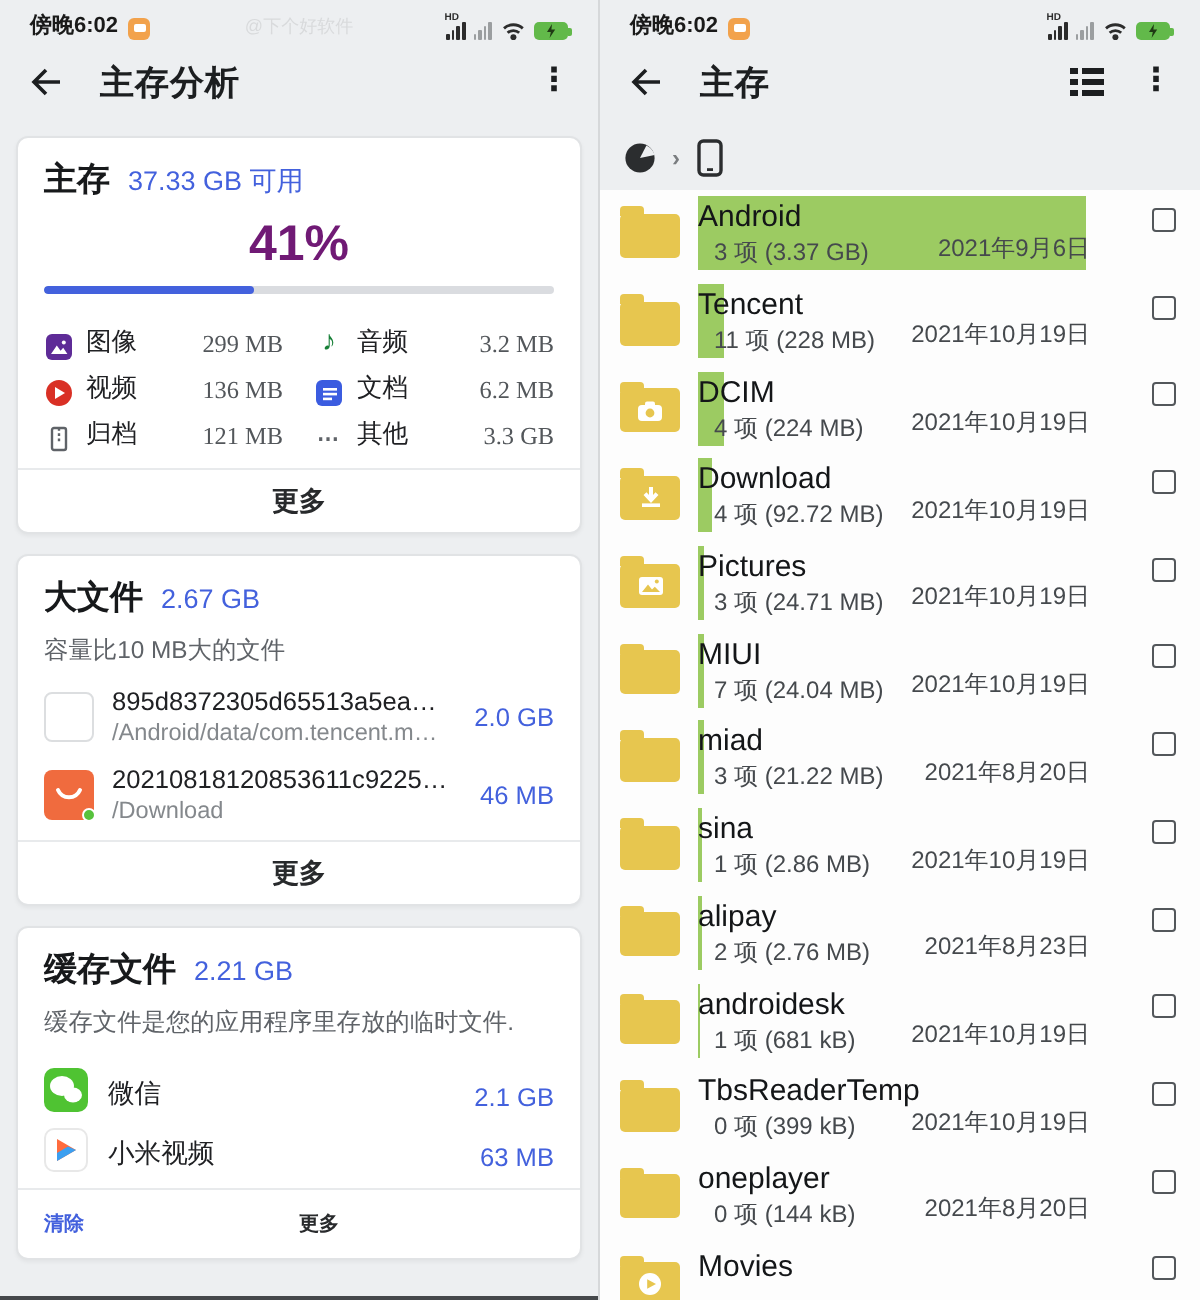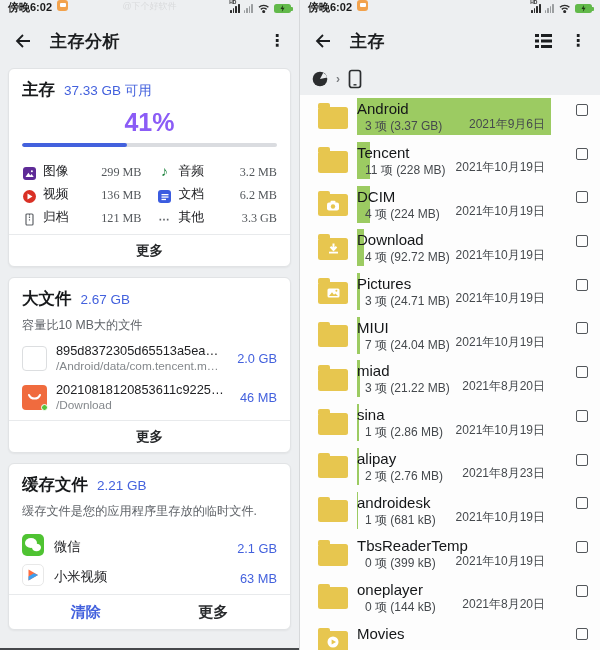--- a/index.html
+++ b/index.html
@@ -7,21 +7,21 @@
   }
   *{box-sizing:border-box}
   body{margin:0;font-family:"Liberation Sans","DejaVu Sans",sans-serif;background:#fff;}
   .screen{width:600px;height:650px;display:flex;overflow:hidden;background:#edeff1;position:relative;}
   .phone{width:300px;height:650px;position:relative;overflow:hidden;flex:none;}
   .phone.left{border-right:1px solid #d6d8da;background:#edeff1;}
   .phone.left::after{content:"";position:absolute;left:0;right:0;bottom:0;height:2px;background:#45484b;}
   .phone.right{background:#edeff1;}
 
   
-  .statusbar{height:20px;display:flex;align-items:flex-start;padding:0 8px;font-size:11px;font-weight:bold;color:#1a1a1a;position:relative;}
+  .statusbar{height:20px;display:flex;align-items:flex-end;padding:0 15px;font-size:11px;font-weight:bold;color:#1a1a1a;position:relative;}
   .msg-icon{width:11px;height:11px;border-radius:3px;background:#f2a24c;margin-left:5px;position:relative;flex:none;}
   .msg-icon::after{content:"";position:absolute;left:2.5px;top:2.5px;width:6px;height:4.5px;background:#fff;border-radius:1px;}
   .watermark{position:absolute;left:50%;transform:translateX(-50%);color:rgba(110,110,110,.16);font-size:9px;font-weight:normal;white-space:nowrap;}
   .sb-right{margin-left:auto;display:flex;align-items:flex-end;gap:4px;}
   .bars{display:flex;align-items:flex-end;gap:1px;position:relative;padding-top:4px;}
   .bars i{width:1.6px;display:block;background:#2c2c2c;border-radius:.5px;}
   .bars.dim i{background:#9b9e a0;background:#9b9ea0;}
   .bars .hd{position:absolute;top:-1px;left:-1px;font-size:5px;font-weight:bold;color:#2c2c2c;letter-spacing:0;}
   .batt{width:17px;height:9px;border-radius:2.5px;background:#62b94a;position:relative;display:flex;align-items:center;justify-content:center;flex:none;}
   .batt::after{content:"";position:absolute;right:-2.2px;top:2.5px;width:1.8px;height:4px;background:#62b94a;border-radius:0 1px 1px 0;}
@@ -30,21 +30,21 @@
   .appbar{height:42px;display:flex;align-items:center;padding:0 14px;}
   .appbar .title{font-size:17px;font-weight:bold;color:#1c1e20;margin-left:18px;letter-spacing:.5px;}
   .appbar-right{margin-left:auto;display:flex;align-items:center;gap:18px;}
   .menu-dots{font-size:16px;font-weight:bold;color:#1c1e20;line-height:1;}
 
   
   .card{background:#fff;border:1px solid #e1e3e5;border-radius:6px;margin:6px 8px 10px;padding:10px 13px 0;box-shadow:0 1px 2px rgba(0,0,0,.05);}
   .card-head{display:flex;align-items:baseline;gap:9px;}
   .card-title{font-size:16.5px;font-weight:bold;color:#17191b;}
   .card-val{font-size:13.5px;color:var(--blue);}
-  .pct{text-align:center;font-size:25px;font-weight:bold;color:#8b5cf6;margin-top:7px;}
+  .pct{text-align:center;font-size:25px;font-weight:bold;color:#701a75;margin-top:7px;}
   .pbar{height:4px;background:#dadce0;border-radius:2px;margin-top:6px;position:relative;overflow:hidden;}
   .pfill{position:absolute;left:0;top:0;bottom:0;background:var(--blue);border-radius:2px;}
   .cat-grid{display:grid;grid-template-columns:1fr 1fr;column-gap:16px;margin-top:10px;}
   .cat{display:flex;align-items:flex-end;height:23px;gap:7px;font-size:12.8px;color:#202124;font-family:Liberation Serif, serif;}
   .cat .csize{margin-left:auto;color:#53575b;font-size:12.2px;}
   .cicon{width:14px;display:flex;justify-content:center;align-items:center;flex:none;}
   .sq{width:13px;height:13px;border-radius:3px;display:flex;align-items:center;justify-content:center;}
   .divider{height:1px;background:#e8eaec;margin:8px -13px 0;}
   .more-row{height:31px;display:flex;align-items:center;justify-content:center;font-size:13.5px;font-weight:bold;color:#282a2c;cursor:pointer;}
   .sub{font-size:12.2px;color:#5f6368;margin-top:7px;}
@@ -57,29 +57,29 @@
   .f-name{font-size:12.8px;color:#202124;white-space:nowrap;overflow:hidden;text-overflow:ellipsis;}
   .f-path{font-size:11.8px;color:#84888c;white-space:nowrap;overflow:hidden;text-overflow:ellipsis;margin-top:1px;}
   .f-size{color:var(--blue);font-size:12.8px;flex:none;margin-left:4px;}
   .capp{display:flex;align-items:flex-end;gap:10px;height:30px;}
   .aicon{width:22px;height:22px;border-radius:5px;flex:none;display:flex;align-items:center;justify-content:center;}
   .aicon.wechat{background:#4fc332;}
   .aicon.mivideo{background:#fff;border:1px solid #e8e8e8;}
   .a-name{font-size:13.3px;color:#202124;}
   .a-size{margin-left:auto;color:var(--blue);font-size:12.8px;}
   .footer2{display:flex;height:34px;align-items:center;}
-  .footer2 span{flex:1;text-align:center;font-size:15px;font-weight:bold;cursor:pointer;}
+  .footer2 span{flex:1;font-size:10px;font-weight:bold;cursor:pointer;}
   .clear-btn{color:var(--blue);}
   .more-btn{color:#282a2c;}
 
   
   .breadcrumb{height:33px;display:flex;align-items:center;padding:0 12px;gap:8px;}
   .crumb-sep{color:#7a7d80;font-size:12px;font-weight:bold;}
   .folder-list{background:#fdfdfd;height:555px;overflow:hidden;}
-  .frow{height:43.7px;position:relative;display:flex;align-items:center;padding-left:18px;}
+  .frow{height:43.7px;position:relative;display:flex;align-items:center;padding-left:10px;}
   .ficon{width:30px;height:22px;background:var(--folder);border-radius:2.5px;position:relative;margin-right:9px;flex:none;margin-top:2px;}
   .ficon::before{content:"";position:absolute;top:-3.5px;left:0;width:12px;height:5px;background:var(--folder);border-radius:2px 2px 0 0;}
   .fglyph{position:absolute;inset:0;display:flex;align-items:center;justify-content:center;}
   .ftext{position:relative;flex:1;min-width:0;height:37px;padding-top:1px;}
   .fbar{position:absolute;left:0;top:0;height:37px;background:var(--green);z-index:0;}
   .fname{position:relative;z-index:1;font-size:15px;color:#141618;line-height:19px;white-space:nowrap;}
   .fdetail{position:relative;z-index:1;font-size:12px;color:#45494d;line-height:16px;white-space:nowrap;margin-left:8px;}
   .fdate{position:absolute;right:55px;bottom:6px;font-size:12px;color:#45494d;z-index:2;}
   .fcheck{position:absolute;right:12px;top:9px;width:12px;height:12px;border:1.5px solid #53575b;border-radius:2px;background:#fdfdfd;z-index:2;cursor:pointer;}
 </style>

